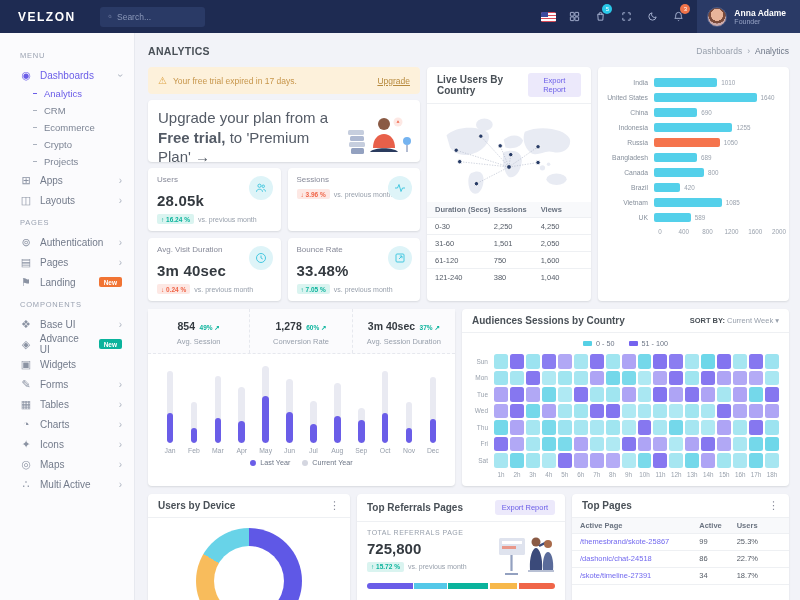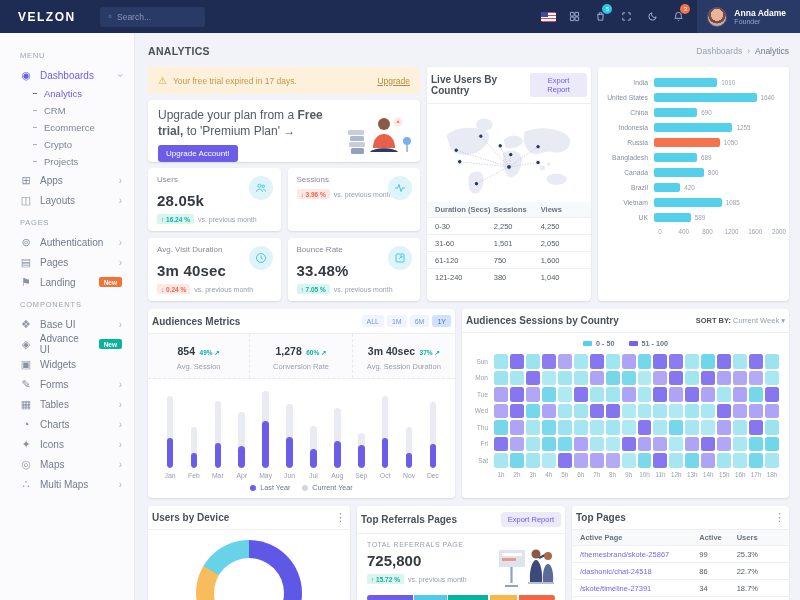--- a/index.html
+++ b/index.html
@@ -42,38 +42,38 @@
   .sbadge.teal { background:#0ab39c; }
 
   
   .main { position:absolute; left:136px; top:33px; width:664px; height:567px; padding:9px 11px 0 12px; overflow:hidden; }
   .page-head { display:flex; justify-content:space-between; align-items:center; height:18px; margin-bottom:7px; }
   .page-title { font-size:10.5px; font-weight:bold; color:#495057; letter-spacing:.3px; }
   .crumbs { font-size:8.5px; color:#98a0ac; display:flex; gap:5px; align-items:center; }
   .crumbs .cur { color:#6d7686; }
 
   .card { background:#fff; border-radius:4px; box-shadow:0 1px 2px rgba(56,65,74,.14); }
-  .card-head { display:flex; justify-content:space-between; align-items:center; padding:6px 4px; border-bottom:1px solid #eef0f3; }
+  .card-head { display:flex; justify-content:space-between; align-items:center; padding:6px 10px; border-bottom:1px solid #eef0f3; }
   .card-title { font-size:10px; font-weight:bold; color:#495057; }
   .btn-soft { background:#ece9fb; color:#6a5de8; font-size:7.5px; padding:3px 7px; border-radius:3px; border:none; cursor:pointer; font-family:inherit; }
   .filters { display:flex; gap:3px; }
   .fbtn { font-size:7px; padding:2.5px 5px; border-radius:2.5px; background:rgba(53,119,241,.08); color:#7c96d8; border:none; cursor:pointer; font-family:inherit; }
   .fbtn.active { background:rgba(53,119,241,.22); color:#3577f1; }
   .kebab { color:#878a99; font-size:11px; cursor:pointer; line-height:1; }
 
   .row1 { display:grid; grid-template-columns:272px 164px 1fr; gap:7px; align-items:stretch; }
   .colA { display:flex; flex-direction:column; gap:6px; }
 
   .alert { height:27px; background:#fdf1db; border-radius:4px; display:flex; align-items:center; padding:0 10px; gap:6px; }
   .alert .warn { color:#e0a94f; font-size:10px; }
   .alert .atext { font-size:8.5px; color:#c7964b; }
   .alert a { margin-left:auto; font-size:8.5px; color:#b78a3e; text-decoration:underline; cursor:pointer; }
 
   .upgrade { height:62px; position:relative; padding:8px 10px; }
-  .up-text { font-size:12px; color:#545b66; width:185px; line-height:1.3; }
+  .up-text { font-size:15px; color:#545b66; width:185px; line-height:1.3; }
   .up-btn { margin-top:6px; background:#6a5de8; color:#fff; font-size:8px; padding:4px 8px; border:none; border-radius:3px; cursor:pointer; font-family:inherit; }
   .up-illus { position:absolute; right:6px; bottom:4px; }
 
   .stats-grid { flex:1; display:grid; grid-template-columns:1fr 1fr; grid-template-rows:1fr 1fr; gap:7px; }
   .stat { padding:7px 9px; position:relative; }
   .stat-label { font-size:8px; color:#878a99; }
   .stat-icon { position:absolute; right:8px; top:8px; width:24px; height:24px; border-radius:50%; background:#def4f8; color:#45c8e0; display:flex; align-items:center; justify-content:center; }
   .stat-value { font-size:15px; font-weight:bold; color:#343a40; margin-top:8px; letter-spacing:.2px; }
   .stat-foot { display:flex; align-items:center; gap:4px; margin-top:5px; }
   .delta { font-size:6.5px; padding:1.5px 4px; border-radius:2px; font-weight:bold; }
@@ -112,21 +112,21 @@
   .am-stack { height:86px; display:flex; align-items:flex-end; }
   .am-total { width:6.5px; border-radius:4px; position:relative; overflow:hidden; display:flex; align-items:flex-end; }
   .am-last { width:100%; border-radius:4px; }
   .am-month { font-size:6.8px; color:#98a0ac; margin-top:4px; }
   .am-legend { display:flex; justify-content:center; gap:12px; padding:4px 0 6px; font-size:7.2px; color:#6d7686; align-items:center; }
   .dot { width:6px; height:6px; border-radius:50%; display:inline-block; margin-right:4px; vertical-align:-1px; }
 
   
   .sortby { font-size:7.5px; color:#98a0ac; }
   .sortby b { color:#495057; }
-  .hm-legend { display:flex; justify-content:center; gap:14px; padding:6px 0 4px; font-size:7.2px; color:#6d7686;font-weight:bold; }
+  .hm-legend { display:flex; justify-content:center; gap:14px; padding:6px 0 4px; font-size:7.2px; color:#6d7686; }
   .hm-lg-item { display:flex; align-items:center; gap:4px; }
   .hm-lg-swatch { width:9px; height:5px; border-radius:1px; display:inline-block; }
   .hm-grid { display:grid; gap:2px; padding:2px 10px 8px 6px; }
   .hm-cell { height:14.5px; border-radius:2.5px; }
   .hm-ylab { font-size:6.5px; color:#9aa2ad; display:flex; align-items:center; justify-content:flex-end; padding-right:4px; }
   .hm-xlab { font-size:6.3px; color:#9aa2ad; text-align:center; padding-top:1px; }
 
   .row3 { display:grid; grid-template-columns:202px 208px 1fr; gap:7px; margin-top:8px; align-items:start; }
   .row3 .card { min-height:140px; }
 
@@ -284,21 +284,21 @@
     <span>Icons</span>
       <span class="chev">›</span>
   </div>
   <div class="s-item">
     <span class="ig">◎</span>
     <span>Maps</span>
       <span class="chev">›</span>
   </div>
   <div class="s-item">
     <span class="ig">∴</span>
-    <span>Multi Maps</span>
+    <span>Multi Active</span>
       <span class="chev">›</span>
   </div>
 </div>
 
 <div class="main">
   <div class="page-head">
     <div class="page-title">ANALYTICS</div>
     <div class="crumbs">
       <span>Dashboards</span>
       <span>›</span>
@@ -547,29 +547,20 @@
             <span style="left: 60%;">1200</span>
             <span style="left: 80%;">1600</span>
             <span style="left: 100%;">2000</span>
           </div>
         </div>
     </div>
   </div>
 
   <div class="row2">
     <div class="card">
-      <div class="card-head">
-        <span class="card-title">Audiences Metrics</span>
-        <span class="filters">
-          <button class="fbtn">ALL</button>
-          <button class="fbtn">1M</button>
-          <button class="fbtn">6M</button>
-          <button class="fbtn active">1Y</button>
-        </span>
-      </div>
       <div class="am-stats">
         <div class="am-cell">
           <span class="am-val">854</span>
           <span class="am-pct"><span>49%</span> <span>↗</span></span>
           <div class="am-lab">Avg. Session</div>
         </div>
         <div class="am-cell">
           <span class="am-val">1,278</span>
           <span class="am-pct"><span>60%</span> <span>↗</span></span>
           <div class="am-lab">Conversion Rate</div>

